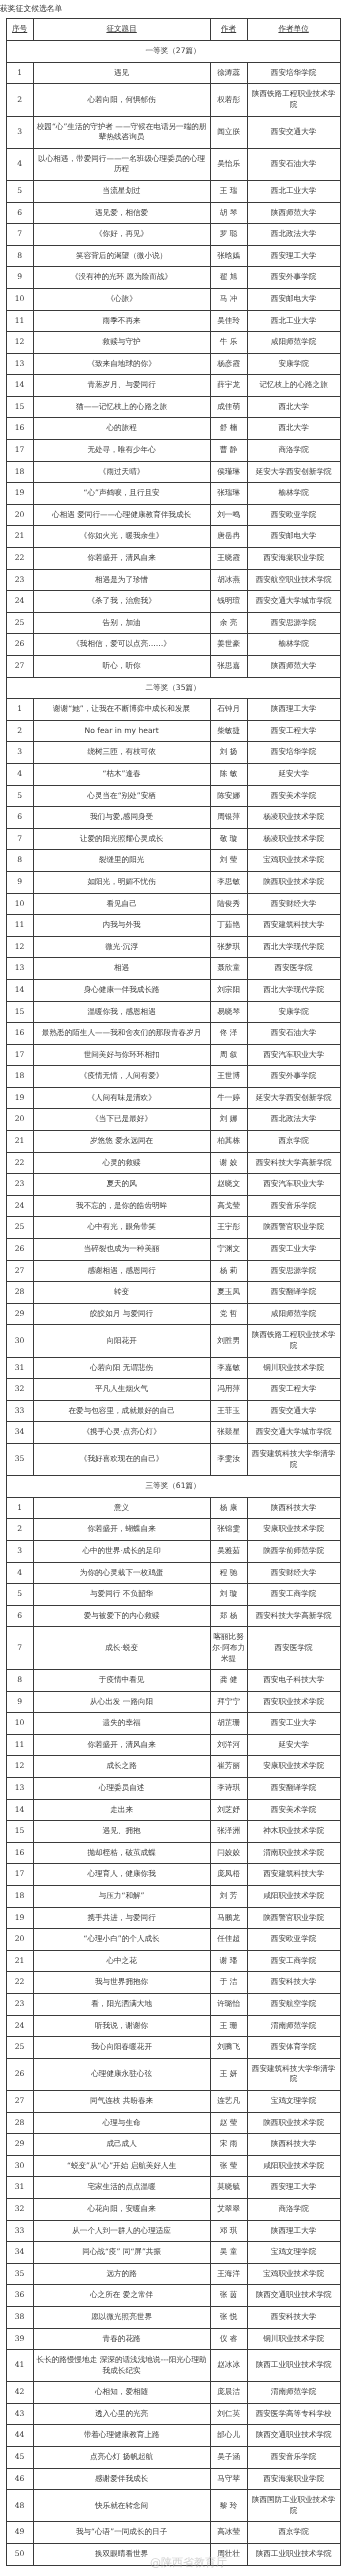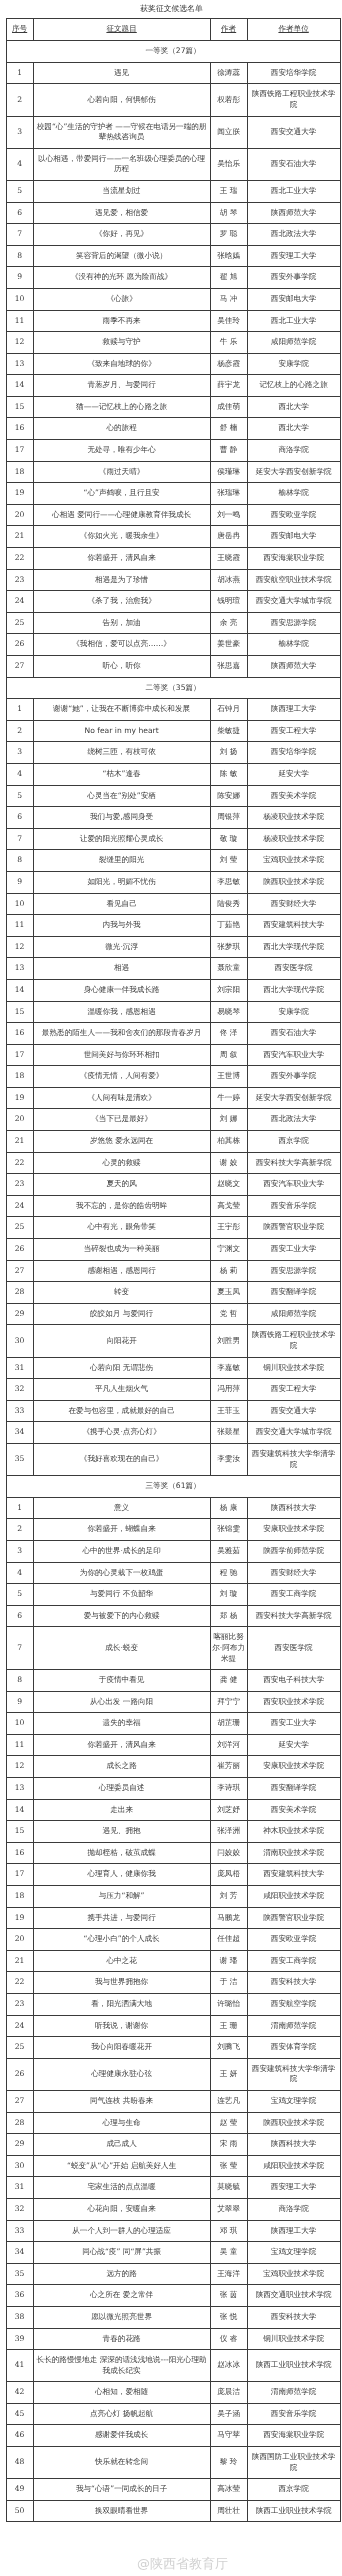--- a/index.html
+++ b/index.html
@@ -1,17 +1,17 @@
 <!DOCTYPE html>
 <html style="font-size:9px"><head>
 <meta charset="utf-8">
 <style>
   html, body { margin: 0; padding: 0; background: #ffffff; }
   body { width: 343px; font-family: "DejaVu Sans", "Liberation Sans", sans-serif; color: #333333; }
-  .page-title { text-align: center; font-size: 7.8px; height: 18px; line-height: 18px; color: #333; }
+  .page-title { font-size: 7.8px; height: 18px; line-height: 18px; color: #333; }
   table.awards {
     margin-left: 5.6px;
     width: 334px;
     border-collapse: collapse;
     table-layout: fixed;
   }
   table.awards td, table.awards th {
     border: 0.8px solid #3a3a3a;
     text-align: center;
     vertical-align: middle;
@@ -23,22 +23,22 @@
   }
   table.awards th { height: 11.2px; text-decoration: underline; }
   col.c-no { width: 27px; }
   col.c-title { width: 177px; }
   col.c-author { width: 37px; }
   col.c-unit { width: 93px; }
   td.num { font-family: "DejaVu Serif", "Liberation Serif", serif; font-weight: bold; font-size: 9px; color: #3a3a3a; }
   td.section { font-size: 7.8px; }
   .watermark {
     position: absolute;
-    left: 137px; top: 2555px;
-    font-size: 13px; color: rgba(170,170,170,0.55);
+    left: 150px; top: 2555px;
+    font-size: 11px; color: rgba(170,170,170,0.55);
     pointer-events: none;
   }
 </style>
 </head>
 <body>
 
 <div class="page-title">获奖征文候选名单</div>
 
 <table class="awards">
   <colgroup>
@@ -671,20 +671,32 @@
         <td>赵冰冰</td>
         <td>陕西工业职业技术学院</td>
       </tr>
       <tr>
         <td class="num">42</td>
         <td>心相知，爱相随</td>
         <td>庞晨洁</td>
         <td>渭南师范学院</td>
       </tr>
       <tr>
+        <td class="num">43</td>
+        <td>透入心里的光亮</td>
+        <td>刘仁英</td>
+        <td>西安医学高等专科学校</td>
+      </tr>
+      <tr>
+        <td class="num">44</td>
+        <td>带着心理健康教育上路</td>
+        <td>邰心儿</td>
+        <td>陕西交通职业技术学院</td>
+      </tr>
+      <tr>
         <td class="num">45</td>
         <td>点亮心灯 扬帆起航</td>
         <td>吴子涵</td>
         <td>西安音乐学院</td>
       </tr>
       <tr>
         <td class="num">46</td>
         <td>感谢爱伴我成长</td>
         <td>马守苹</td>
         <td>西安海棠职业学院</td>

